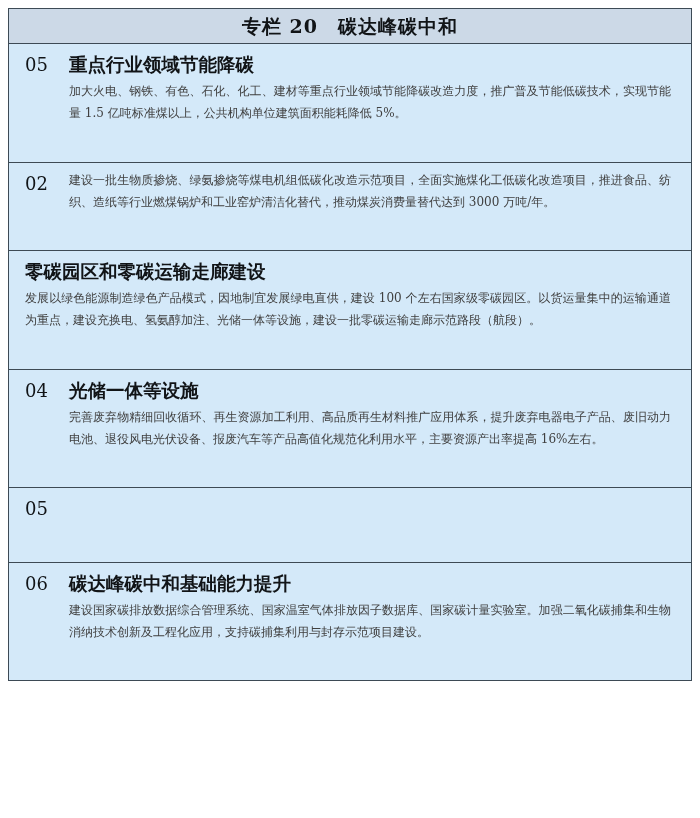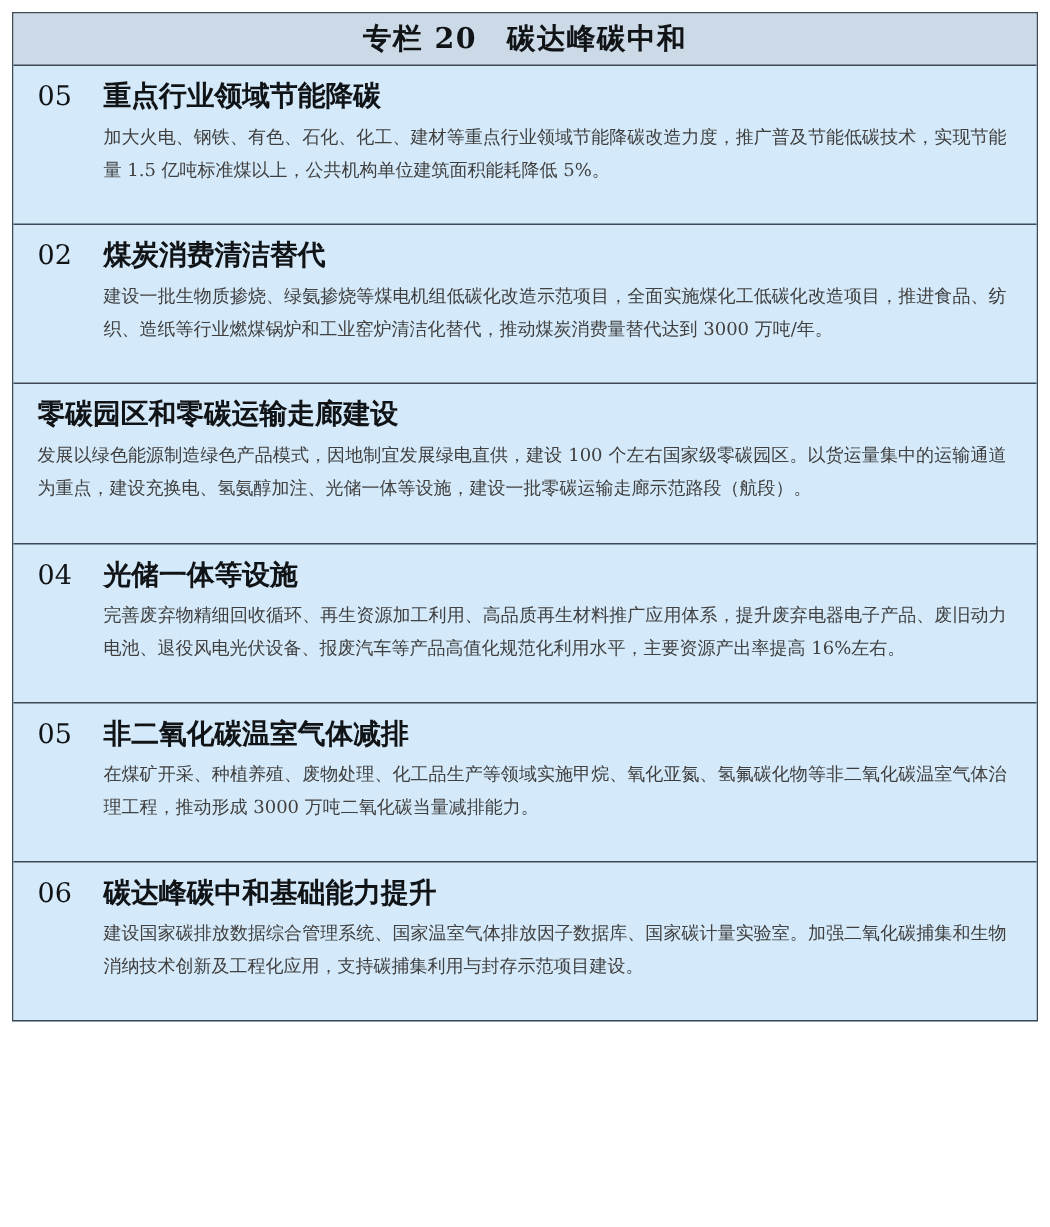--- a/index.html
+++ b/index.html
@@ -94,21 +94,20 @@
         <div class="section-num">05</div>
         <div class="section-content">
           <div class="section-heading">重点行业领域节能降碳</div>
           <p class="section-body">加大火电、钢铁、有色、石化、化工、建材等重点行业领域节能降碳改造力度，推广普及节能低碳技术，实现节能量 1.5 亿吨标准煤以上，公共机构单位建筑面积能耗降低 5%。</p>
         </div>
       </div>
 
       <div class="section">
         <div class="section-num">02</div>
         <div class="section-content">
-          <div class="section-heading">煤炭消费清洁替代</div>
           <p class="section-body">建设一批生物质掺烧、绿氨掺烧等煤电机组低碳化改造示范项目，全面实施煤化工低碳化改造项目，推进食品、纺织、造纸等行业燃煤锅炉和工业窑炉清洁化替代，推动煤炭消费量替代达到 3000 万吨/年。</p>
         </div>
       </div>
 
       <div class="section">
         <div class="section-content">
           <div class="section-heading">零碳园区和零碳运输走廊建设</div>
           <p class="section-body">发展以绿色能源制造绿色产品模式，因地制宜发展绿电直供，建设 100 个左右国家级零碳园区。以货运量集中的运输通道为重点，建设充换电、氢氨醇加注、光储一体等设施，建设一批零碳运输走廊示范路段（航段）。</p>
         </div>
       </div>
@@ -116,24 +115,20 @@
       <div class="section">
         <div class="section-num">04</div>
         <div class="section-content">
           <div class="section-heading">光储一体等设施</div>
           <p class="section-body">完善废弃物精细回收循环、再生资源加工利用、高品质再生材料推广应用体系，提升废弃电器电子产品、废旧动力电池、退役风电光伏设备、报废汽车等产品高值化规范化利用水平，主要资源产出率提高 16%左右。</p>
         </div>
       </div>
 
       <div class="section">
         <div class="section-num">05</div>
-        <div class="section-content">
-          <div class="section-heading">非二氧化碳温室气体减排</div>
-          <p class="section-body">在煤矿开采、种植养殖、废物处理、化工品生产等领域实施甲烷、氧化亚氮、氢氟碳化物等非二氧化碳温室气体治理工程，推动形成 3000 万吨二氧化碳当量减排能力。</p>
-        </div>
       </div>
 
       <div class="section">
         <div class="section-num">06</div>
         <div class="section-content">
           <div class="section-heading">碳达峰碳中和基础能力提升</div>
           <p class="section-body">建设国家碳排放数据综合管理系统、国家温室气体排放因子数据库、国家碳计量实验室。加强二氧化碳捕集和生物消纳技术创新及工程化应用，支持碳捕集利用与封存示范项目建设。</p>
         </div>
       </div>
 

